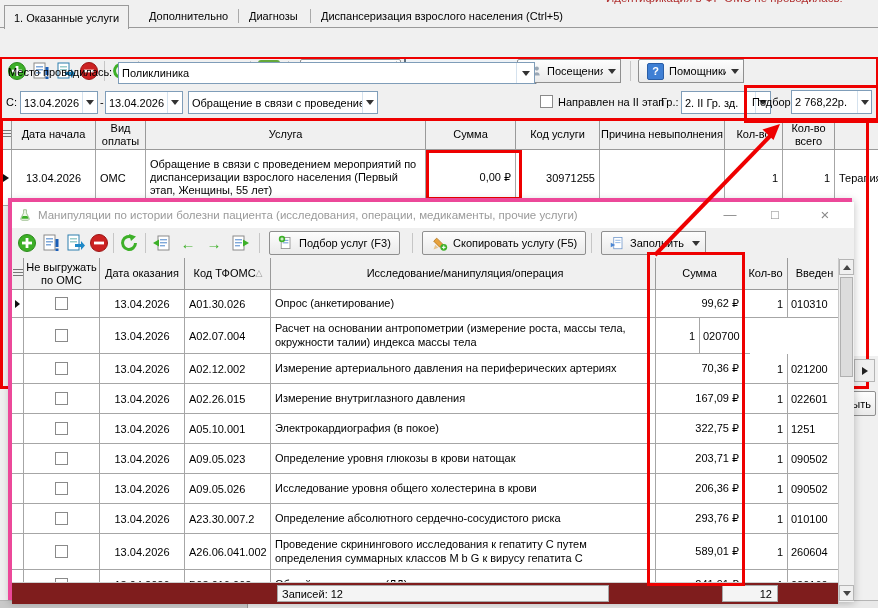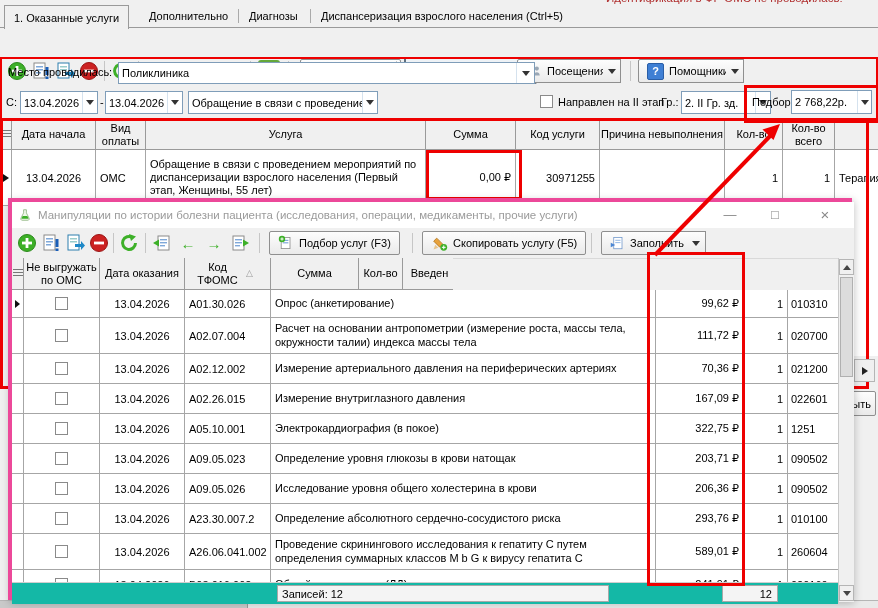--- a/index.html
+++ b/index.html
@@ -61,21 +61,21 @@
   #mtitle .ttl{color:#9b9b9b;font-size:11.5px;margin-left:6px;white-space:nowrap;overflow:hidden;}
   .winctl{position:absolute;top:2px;width:36px;height:20px;display:flex;align-items:center;justify-content:center;
           color:#888;font-size:13px;}
   #mtoolbar{position:absolute;left:0;top:26px;width:842px;height:30px;background:#f0f0f0;border-bottom:1px solid #d9d9d9;}
   #mtoolbar .tbicon{top:4px;}
   #mgridhead{position:absolute;left:0;top:56px;width:826px;height:32px;}
   #mgridbody{position:absolute;left:0;top:88px;width:826px;height:292px;overflow:hidden;background:#fff;}
   #mscroll{position:absolute;left:826px;top:56px;width:16px;height:344px;background:#f0f0f0;border-left:1px solid #c9c9c9;box-sizing:border-box;}
   .scrbtn{position:absolute;left:0;width:15px;height:16px;background:#f0f0f0;border:1px solid #b5b5b5;box-sizing:border-box;
           display:flex;align-items:center;justify-content:center;}
-  #mstatus{position:absolute;left:0;top:380px;width:826px;height:21px;background:#14b8a6;border-top:1px solid #cfcfcf;}
+  #mstatus{position:absolute;left:0;top:380px;width:826px;height:21px;background:#7f1d1d;border-top:1px solid #cfcfcf;}
   .sunken{position:absolute;border:1px solid #a8a8a8;background:#f4f4f4;box-sizing:border-box;display:flex;align-items:center;}
 
   
   .ann{position:absolute;border-style:solid;border-color:#ee0000;pointer-events:none;}
 
   
   svg{display:block}
   .accel{display:inline-block}
 </style>
 </head>
@@ -412,24 +412,25 @@
         </div>
     </div>
 
     <div id="mgridhead">
       <div class="ghead" style="height:32px">
         <div class="hc m-sel">
             <span class="corner"></span>
           </div>
         <div class="hc m-chk">Не выгружать по ОМС</div>
         <div class="hc m-date">Дата оказания</div>
-        <div class="hc m-code" style="justify-content:space-between;padding-right:17px">
+        <div class="hc m-code" style="justify-content:center;padding-right:3px">
           <span>Код ТФОМС</span>
             <span style="color:#9a9a9a;font-size:9px">△</span>
         </div>
+        <div class="hc m-name" style="justify-content:center">Исследование/манипуляция/операция</div>
         <div class="hc m-sum">Сумма</div>
         <div class="hc m-qty">Кол-во</div>
         <div class="hc m-vv">Введен</div>
       </div>
     </div>
 
     <div id="mgridbody">
       <div class="grow" style="height:28px">
         <div class="mc m-sel ctr">
             <span class="tri-right" style="border-left-width:5px"></span>
@@ -445,21 +446,20 @@
         <div class="mc m-vv">010310</div>
       </div>
       <div class="grow" style="height:36px">
         <div class="mc m-sel"></div>
         <div class="mc m-chk">
             <span class="cb"></span>
           </div>
         <div class="mc m-date">13.04.2026</div>
         <div class="mc m-code">A02.07.004</div>
         <div class="mc m-name">Расчет на основании антропометрии (измерение роста, массы тела, окружности талии) индекса массы тела</div>
-        <div class="mc m-sum num">111,72 ₽</div>
         <div class="mc m-qty num">1</div>
         <div class="mc m-vv">020700</div>
       </div>
       <div class="grow" style="height:30px">
         <div class="mc m-sel"></div>
         <div class="mc m-chk">
             <span class="cb"></span>
           </div>
         <div class="mc m-date">13.04.2026</div>
         <div class="mc m-code">A02.12.002</div>

